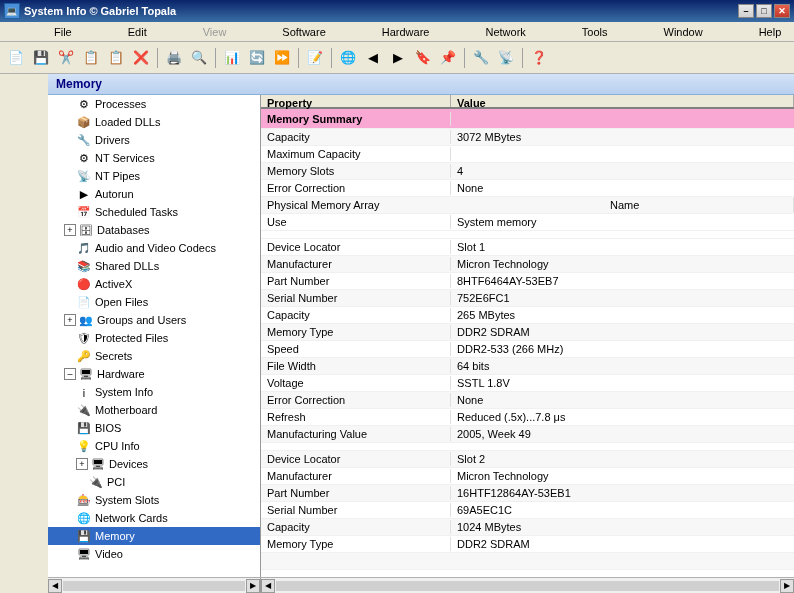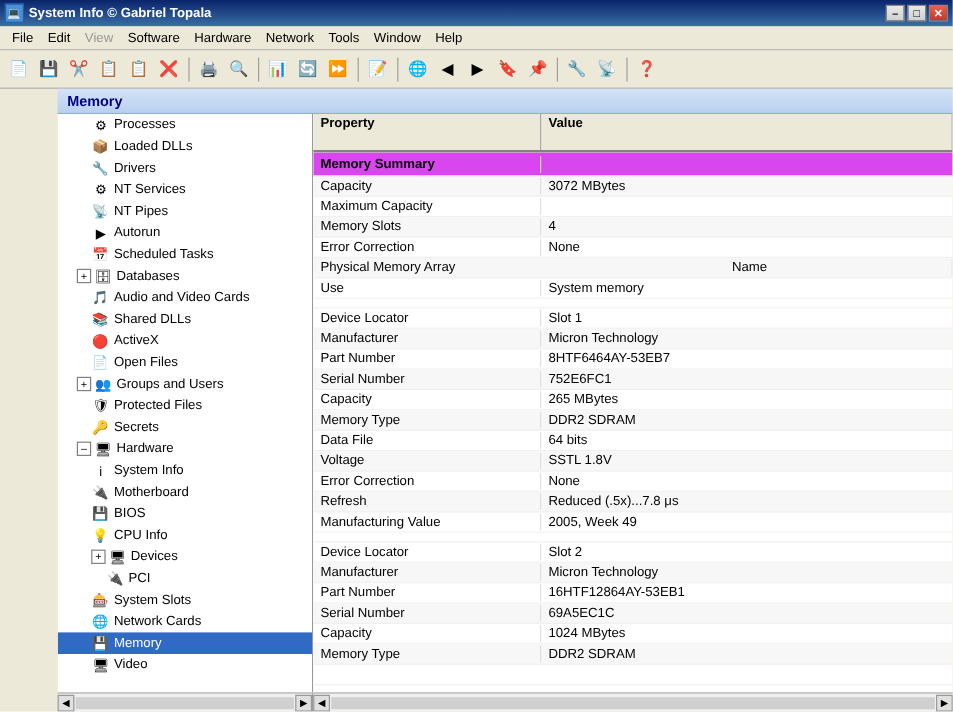--- a/index.html
+++ b/index.html
@@ -65,20 +65,21 @@
       display: flex;
       align-items: center;
       padding: 0 4px;
       border-bottom: 1px solid #b0b0b0;
     }
     .menu-item {
       padding: 2px 6px;
       font-size: 11px;
       cursor: pointer;
       color: #000;
+      margin-left: 44px;
     }
     .menu-item.disabled { color: #999; }
 
     
     .toolbar {
       background: #ece9d8;
       height: 32px;
       display: flex;
       align-items: center;
       padding: 2px 4px;
@@ -186,21 +187,21 @@
     
     .detail-pane {
       flex: 1;
       background: white;
       overflow: hidden;
       display: flex;
       flex-direction: column;
     }
     .detail-header {
       display: flex;
-      height: 32px;
+      height: 14px;
       background: #ece9d8;
       border-bottom: 2px solid #808080;
     }
     .detail-col-header {
       font-size: 11px;
       font-weight: bold;
       padding: 2px 6px;
       border-right: 1px solid #aaa;
       color: #000;
     }
@@ -217,21 +218,21 @@
     .detail-content::-webkit-scrollbar-thumb { background: #c0c0c0; border: 1px solid #999; }
 
     .detail-row {
       display: flex;
       height: 17px;
       align-items: center;
       border-bottom: 1px solid #f0f0f0;
     }
     .detail-row:nth-child(even) { background: #f7f7f7; }
     .detail-row.section-row {
-      background: #d946ef;
+      background: #f9a8d4;
       font-weight: bold;
       height: 20px;
     }
     .detail-row.spacer-row { height: 8px; background: white; }
     .detail-cell {
       padding: 1px 6px;
       font-size: 11px;
       color: #000;
       overflow: hidden;
       white-space: nowrap;
@@ -367,21 +368,21 @@
           <span class="icon">📅</span>
           <span class="label">Scheduled Tasks</span>
         </div>
         <div class="tree-item indent1">
           <div class="expand-btn">+</div>
           <span class="icon">🗄</span>
           <span class="label">Databases</span>
         </div>
         <div class="tree-item indent2">
           <span class="icon">🎵</span>
-          <span class="label">Audio and Video Cards</span>
+          <span class="label">Audio and Video Codecs</span>
         </div>
         <div class="tree-item indent2">
           <span class="icon">📚</span>
           <span class="label">Shared DLLs</span>
         </div>
         <div class="tree-item indent2">
           <span class="icon">🔴</span>
           <span class="label">ActiveX</span>
         </div>
         <div class="tree-item indent2">
@@ -504,21 +505,25 @@
         </div>
         <div class="detail-row">
           <div class="detail-cell property">Capacity</div>
           <div class="detail-cell value">265 MBytes</div>
         </div>
         <div class="detail-row">
           <div class="detail-cell property">Memory Type</div>
           <div class="detail-cell value">DDR2 SDRAM</div>
         </div>
         <div class="detail-row">
-          <div class="detail-cell property">Data File</div>
+          <div class="detail-cell property">Speed</div>
+          <div class="detail-cell value">DDR2-533 (266 MHz)</div>
+        </div>
+        <div class="detail-row">
+          <div class="detail-cell property">File Width</div>
           <div class="detail-cell value">64 bits</div>
         </div>
         <div class="detail-row">
           <div class="detail-cell property">Voltage</div>
           <div class="detail-cell value">SSTL 1.8V</div>
         </div>
         <div class="detail-row">
           <div class="detail-cell property">Error Correction</div>
           <div class="detail-cell value">None</div>
         </div>

